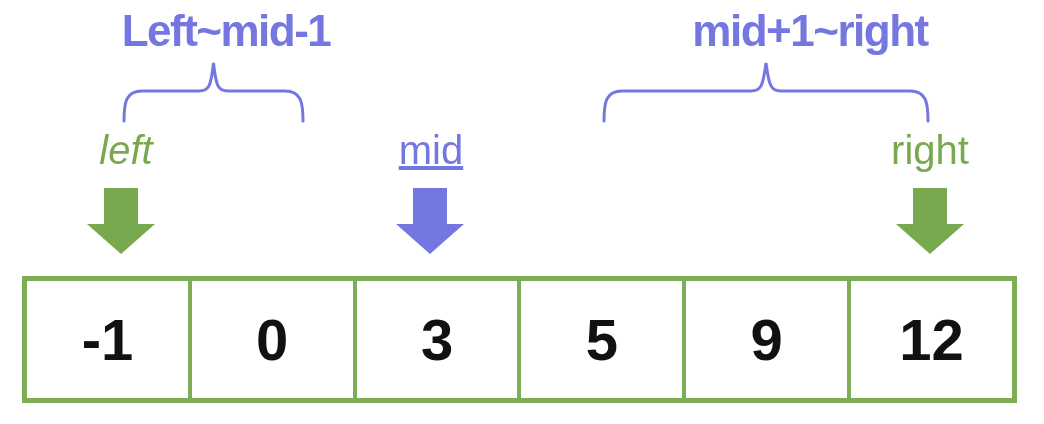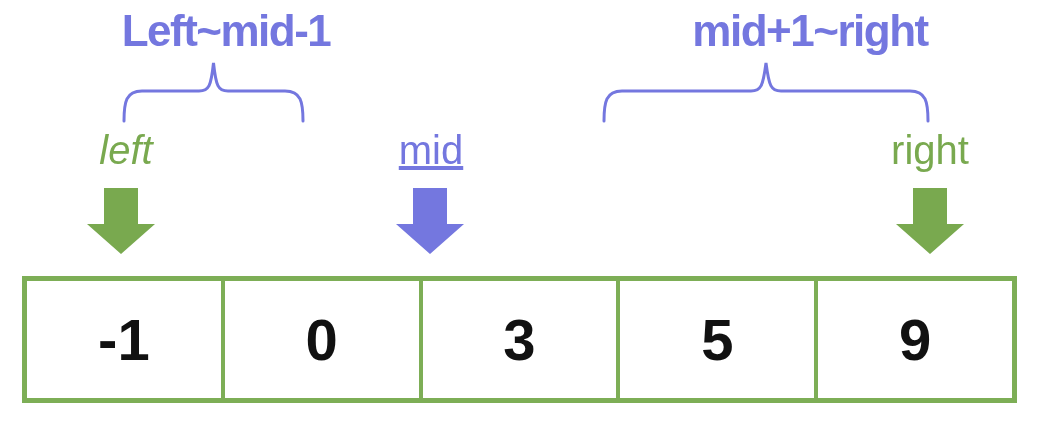--- a/index.html
+++ b/index.html
@@ -74,15 +74,16 @@
   <svg class="arrow right" viewBox="0 0 68 66">
     <polygon points="17,0 51,0 51,36 68,36 34,66 0,36 17,36" fill="var(--green)"></polygon>
   </svg>
 
   <div class="array">
     <div class="cell">-1</div>
     <div class="cell">0</div>
     <div class="cell">3</div>
     <div class="cell">5</div>
     <div class="cell">9</div>
+    <div class="cell">12</div>
   </div>
 
 </div>
 
 </body></html>

